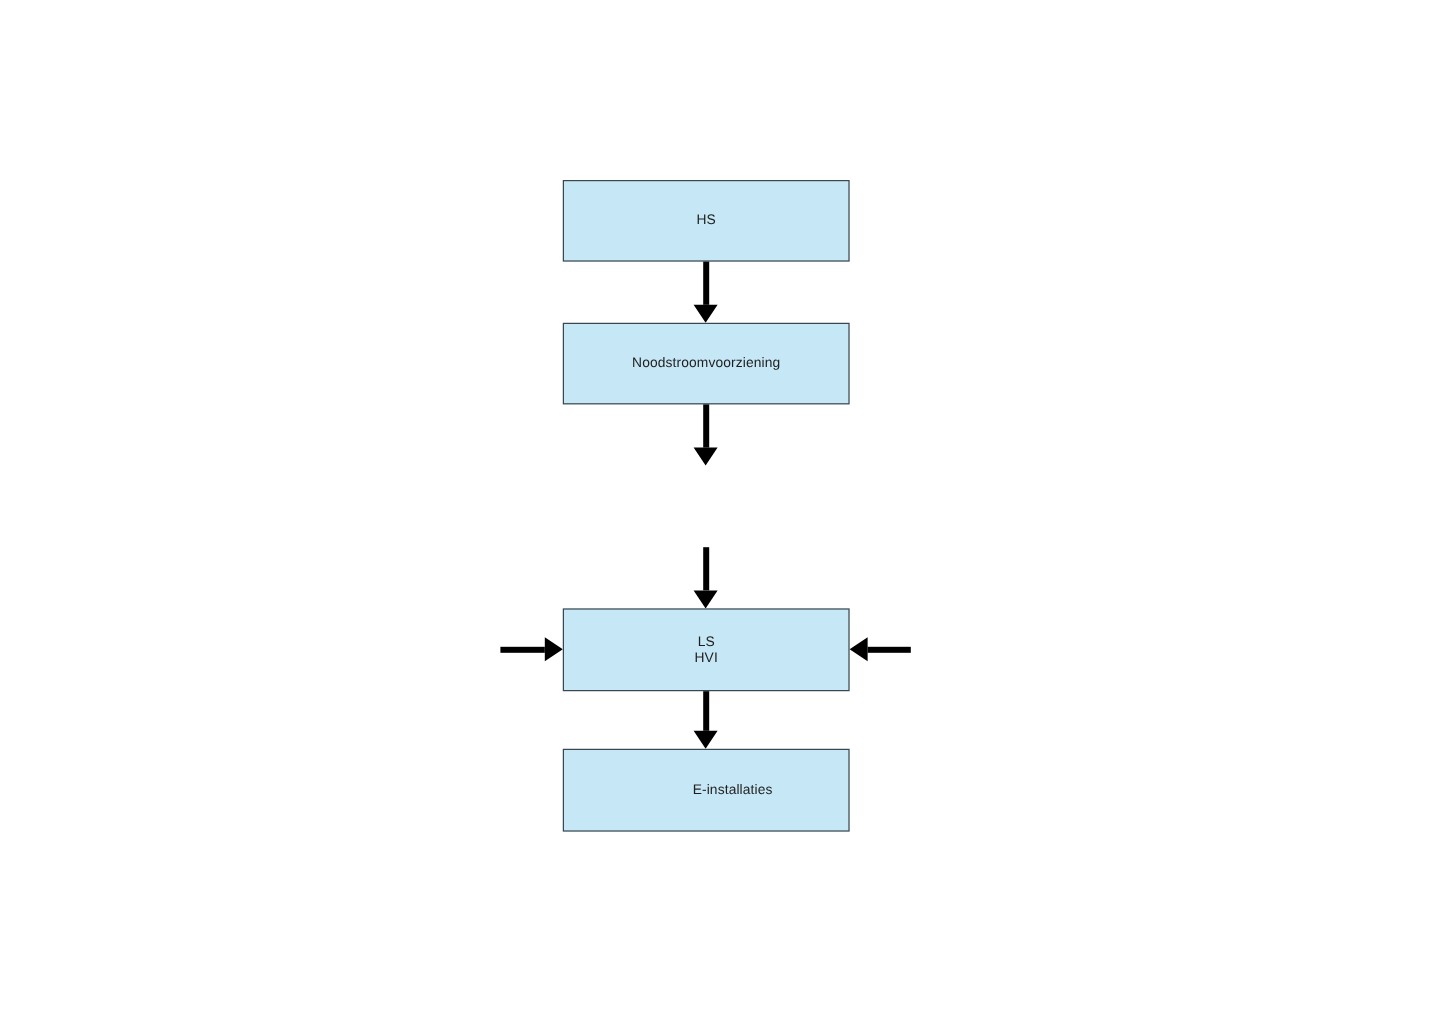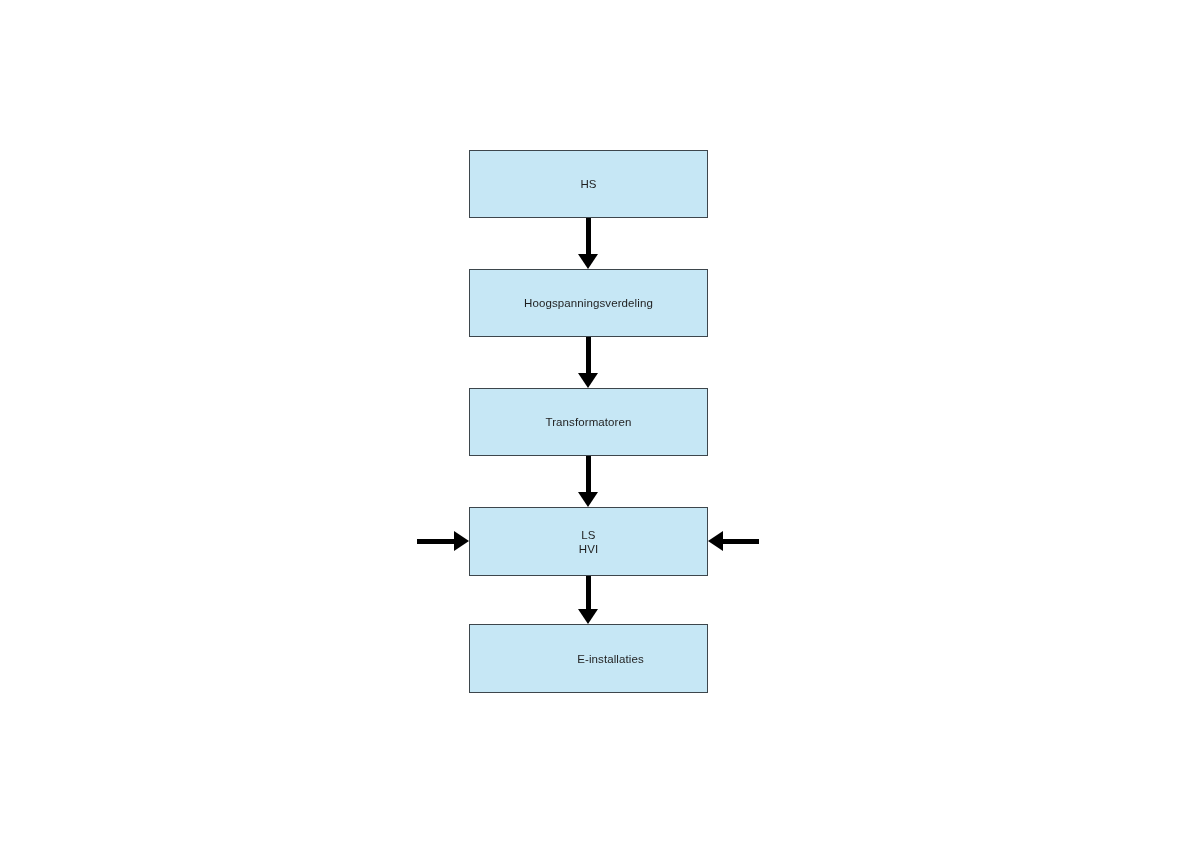--- a/index.html
+++ b/index.html
@@ -90,31 +90,28 @@
   <div class="node" style="left:469px; top:139px; width:239px; height:68px;">
     <span>HS</span>
   </div>
 
   <div class="arrow-v" style="left:588px; top:207px; height:51px;">
     <div class="line"></div>
     <div class="head-down"></div>
   </div>
 
   <div class="node" style="left:469px; top:258px; width:239px; height:68px;">
-    <span>Hoogspanningsverdeling</span>
+    <span>Noodstroomvoorziening</span>
   </div>
 
   <div class="arrow-v" style="left:588px; top:326px; height:51px;">
     <div class="line"></div>
     <div class="head-down"></div>
   </div>
 
-  <div class="node" style="left:469px; top:377px; width:239px; height:68px;">
-    <span>Transformatoren</span>
-  </div>
 
   <div class="arrow-v" style="left:588px; top:445px; height:51px;">
     <div class="line"></div>
     <div class="head-down"></div>
   </div>
 
 
   <div class="arrow-h" style="left:417px; top:530px; width:52px;">
     <div class="line"></div>
     <div class="head-right"></div>

